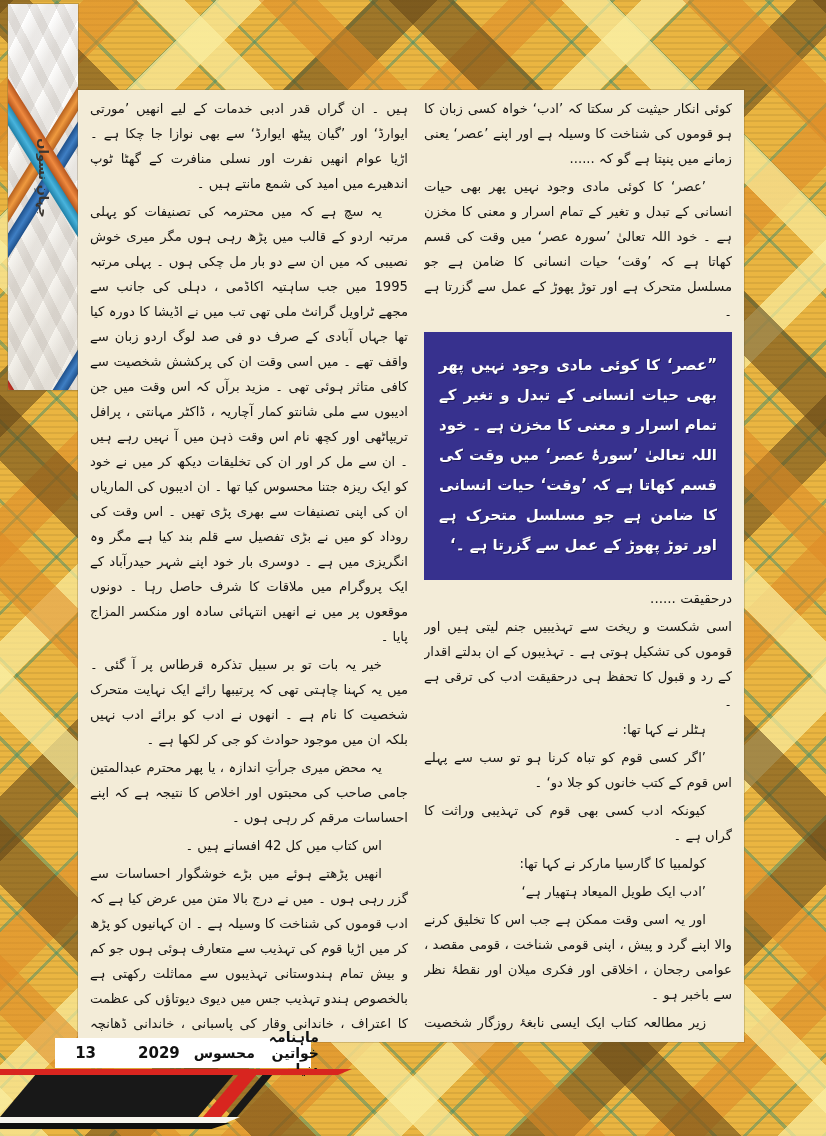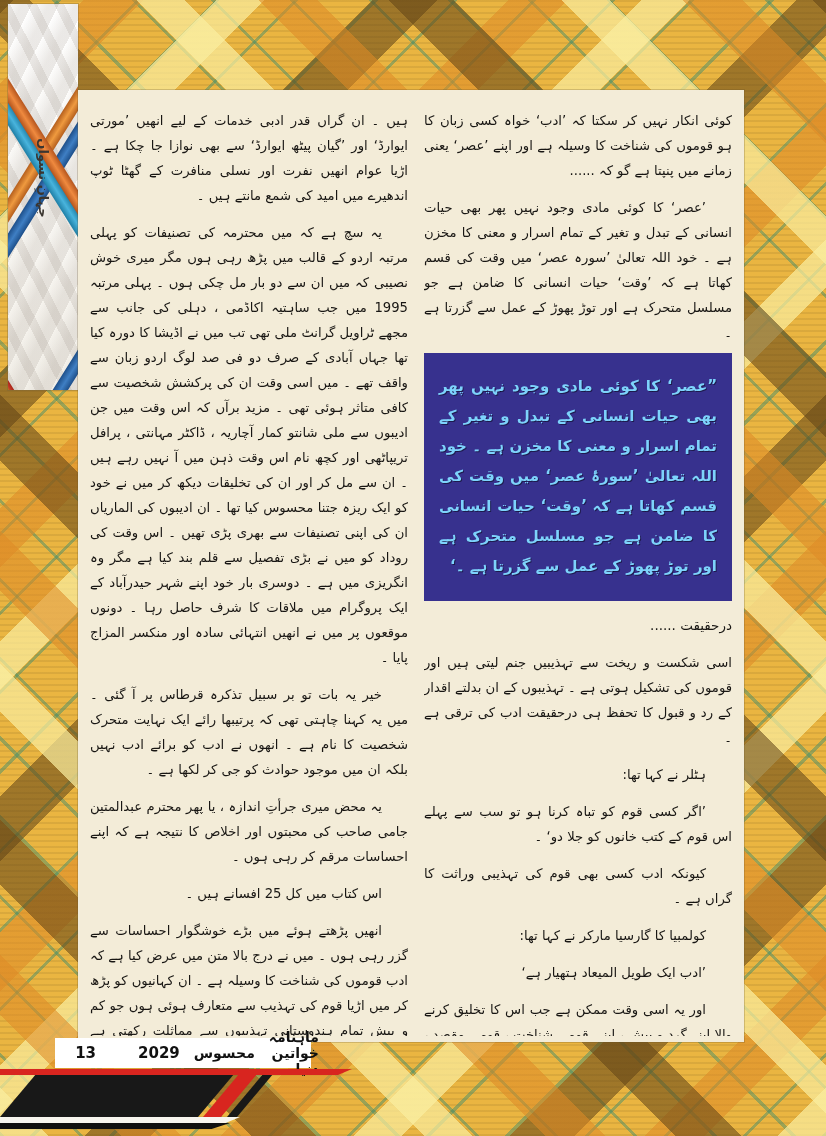--- a/index.html
+++ b/index.html
@@ -38,23 +38,23 @@
   .strip-title{position:absolute;left:50%;top:45%;transform:translate(-50%,-50%) rotate(90deg);
     white-space:nowrap;font-size:13px;font-weight:bold;color:#3a3530;direction:rtl;}
   
   .panel{position:absolute;left:78px;top:90px;width:666px;height:952px;background:#f3ecd8;
     box-shadow:0 0 0 1px rgba(100,80,40,.25);display:flex;flex-direction:row-reverse;
     padding:6px 12px;box-sizing:border-box;gap:16px;overflow:hidden;}
   .col{direction:rtl;text-align:justify;text-align-last:right;color:#181613;
     font-size:13.2px;line-height:25px;overflow:hidden;}
   .col-right{width:308px;flex:0 0 308px;}
   .col-left{flex:1 1 auto;}
-  .col p{margin:12px 0 3px 0;}
+  .col p{margin:0 0 3px 0;}
   .col p.ind{text-indent:26px;}
-  .pullquote{background:#37318e;color:#7dd3fc;margin:8px 0 6px 0;padding:18px 15px 20px 15px;
+  .pullquote{background:#37318e;color:#ffffff;margin:8px 0 6px 0;padding:18px 15px 20px 15px;
     font-weight:bold;font-size:15px;line-height:30px;text-align:justify;text-align-last:right;
     direction:rtl;text-shadow:1px 1px 0 rgba(0,0,0,.45);}
   .lead{font-weight:normal;font-size:13.5px;}
   
   .foot-info{position:absolute;left:55px;top:1038px;width:256px;height:30px;background:#ffffff;
     display:flex;flex-direction:row;align-items:center;justify-content:center;gap:14px;
     direction:rtl;font-weight:bold;color:#111;}
   .foot-info .urdu{font-size:14px;}
   .foot-info .num{font-size:15px;font-family:"DejaVu Sans",sans-serif;padding-left:28px;}
   .red-stripe{position:absolute;left:0;top:1069px;width:352px;height:6px;background:#d8251f;
@@ -83,41 +83,41 @@
     <div class="ribbon rb4"></div>
     <div class="ribbon rb5"></div>
     <div class="ribbon rb6"></div>
     <div class="ribbon rb7"></div>
     <div class="ribbon rb8"></div>
     <span class="strip-title">جہانِ نسواں</span>
   </div>
 
   <div class="panel">
     <div class="col col-right">
-      <p>کوئی انکار نہیں کر سکتا کہ ’ادب‘ خواہ کسی زبان کا ہو قوموں کی شناخت کا وسیلہ ہے اور اپنے ’عصر‘ یعنی زمانے میں پنپتا ہے گو کہ ......</p>
+      <p>کوئی انکار حیثیت کر سکتا کہ ’ادب‘ خواہ کسی زبان کا ہو قوموں کی شناخت کا وسیلہ ہے اور اپنے ’عصر‘ یعنی زمانے میں پنپتا ہے گو کہ ......</p>
       <p class="ind">’عصر‘ کا کوئی مادی وجود نہیں پھر بھی حیات انسانی کے تبدل و تغیر کے تمام اسرار و معنی کا مخزن ہے ۔ خود اللہ تعالیٰ ’سورہ عصر‘ میں وقت کی قسم کھاتا ہے کہ ’وقت‘ حیات انسانی کا ضامن ہے جو مسلسل متحرک ہے اور توڑ پھوڑ کے عمل سے گزرتا ہے ۔</p>
       <div class="pullquote">
         <span>”عصر‘ کا کوئی مادی وجود نہیں پھر بھی حیات انسانی کے تبدل و تغیر کے تمام اسرار و معنی کا مخزن ہے ۔ خود اللہ تعالیٰ ’سورۂ عصر‘ میں وقت کی قسم کھاتا ہے کہ ’وقت‘ حیات انسانی کا ضامن ہے جو مسلسل متحرک ہے اور توڑ پھوڑ کے عمل سے گزرتا ہے ۔‘</span>
       </div>
       <p class="lead">درحقیقت ......</p>
       <p>اسی شکست و ریخت سے تہذیبیں جنم لیتی ہیں اور قوموں کی تشکیل ہوتی ہے ۔ تہذیبوں کے ان بدلتے اقدار کے رد و قبول کا تحفظ ہی درحقیقت ادب کی ترقی ہے ۔</p>
       <p class="ind">ہٹلر نے کہا تھا:</p>
       <p class="ind">’اگر کسی قوم کو تباہ کرنا ہو تو سب سے پہلے اس قوم کے کتب خانوں کو جلا دو‘ ۔</p>
       <p class="ind">کیونکہ ادب کسی بھی قوم کی تہذیبی وراثت کا گراں ہے ۔</p>
       <p class="ind">کولمبیا کا گارسیا مارکر نے کہا تھا:</p>
       <p class="ind">’ادب ایک طویل المیعاد ہتھیار ہے‘</p>
       <p class="ind">اور یہ اسی وقت ممکن ہے جب اس کا تخلیق کرنے والا اپنے گرد و پیش ، اپنی قومی شناخت ، قومی مقصد ، عوامی رجحان ، اخلاقی اور فکری میلان اور نقطۂ نظر سے باخبر ہو ۔</p>
       <p class="ind">زیر مطالعہ کتاب ایک ایسی نابغۂ روزگار شخصیت کے تخلیقی اظہار کا نتیجہ ہے جنھیں اڑیا ادب میں صف اول کی ادیبہ شمار کیا جاتا ہے ۔ محترمہ نے سیکڑوں افسانے ، ناول ، ڈرامے لکھنے کے علاوہ سماجی جہت کار کی حیثیت سے بھی اپنی شناخت بنائی ہے ۔ مصنفہ کی تخلیقات ہندی ، مراٹھی ، آسامی ، گجراتی اور بنگلہ زبانوں کے علاوہ چند غیر ملکی زبانوں میں بھی منتقل ہو چکی</p>
     </div>
     <div class="col col-left">
       <p>ہیں ۔ ان گراں قدر ادبی خدمات کے لیے انھیں ’مورتی ایوارڈ‘ اور ’گیان پیٹھ ایوارڈ‘ سے بھی نوازا جا چکا ہے ۔ اڑیا عوام انھیں نفرت اور نسلی منافرت کے گھٹا ٹوپ اندھیرے میں امید کی شمع مانتے ہیں ۔</p>
       <p class="ind">یہ سچ ہے کہ میں محترمہ کی تصنیفات کو پہلی مرتبہ اردو کے قالب میں پڑھ رہی ہوں مگر میری خوش نصیبی کہ میں ان سے دو بار مل چکی ہوں ۔ پہلی مرتبہ 1995 میں جب ساہتیہ اکاڈمی ، دہلی کی جانب سے مجھے ٹراویل گرانٹ ملی تھی تب میں نے اڈیشا کا دورہ کیا تھا جہاں آبادی کے صرف دو فی صد لوگ اردو زبان سے واقف تھے ۔ میں اسی وقت ان کی پرکشش شخصیت سے کافی متاثر ہوئی تھی ۔ مزید برآں کہ اس وقت میں جن ادیبوں سے ملی شانتو کمار آچاریہ ، ڈاکٹر مہانتی ، پرافل تریپاٹھی اور کچھ نام اس وقت ذہن میں آ نہیں رہے ہیں ۔ ان سے مل کر اور ان کی تخلیقات دیکھ کر میں نے خود کو ایک ریزہ جتنا محسوس کیا تھا ۔ ان ادیبوں کی الماریاں ان کی اپنی تصنیفات سے بھری پڑی تھیں ۔ اس وقت کی روداد کو میں نے بڑی تفصیل سے قلم بند کیا ہے مگر وہ انگریزی میں ہے ۔ دوسری بار خود اپنے شہر حیدرآباد کے ایک پروگرام میں ملاقات کا شرف حاصل رہا ۔ دونوں موقعوں پر میں نے انھیں انتہائی سادہ اور منکسر المزاج پایا ۔</p>
       <p class="ind">خیر یہ بات تو بر سبیل تذکرہ قرطاس پر آ گئی ۔ میں یہ کہنا چاہتی تھی کہ پرتیبھا رائے ایک نہایت متحرک شخصیت کا نام ہے ۔ انھوں نے ادب کو برائے ادب نہیں بلکہ ان میں موجود حوادث کو جی کر لکھا ہے ۔</p>
       <p class="ind">یہ محض میری جرأتِ اندازہ ، یا پھر محترم عبدالمتین جامی صاحب کی محبتوں اور اخلاص کا نتیجہ ہے کہ اپنے احساسات مرقم کر رہی ہوں ۔</p>
-      <p class="ind">اس کتاب میں کل 25 افسانے ہیں ۔</p>
+      <p class="ind">اس کتاب میں کل 42 افسانے ہیں ۔</p>
       <p class="ind">انھیں پڑھتے ہوئے میں بڑے خوشگوار احساسات سے گزر رہی ہوں ۔ میں نے درج بالا متن میں عرض کیا ہے کہ ادب قوموں کی شناخت کا وسیلہ ہے ۔ ان کہانیوں کو پڑھ کر میں اڑیا قوم کی تہذیب سے متعارف ہوئی ہوں جو کم و بیش تمام ہندوستانی تہذیبوں سے مماثلت رکھتی ہے بالخصوص ہندو تہذیب جس میں دیوی دیوتاؤں کی عظمت کا اعتراف ، خاندانی وقار کی پاسبانی ، خاندانی ڈھانچہ جس میں ماں باپ ، بھائی بہن ، بیوی خاوند ، ساس بہو ، باپ اور بیٹی کی عزت اور رشتوں کا تقدس شامل ہے ۔</p>
 
     </div>
   </div>
 
   <div class="foot-info">
     <span class="urdu">ماہنامہ خواتین دنیا</span>
     <span class="urdu">محسوس</span>
     <span class="num">2029</span>
     <span class="num">13</span>

